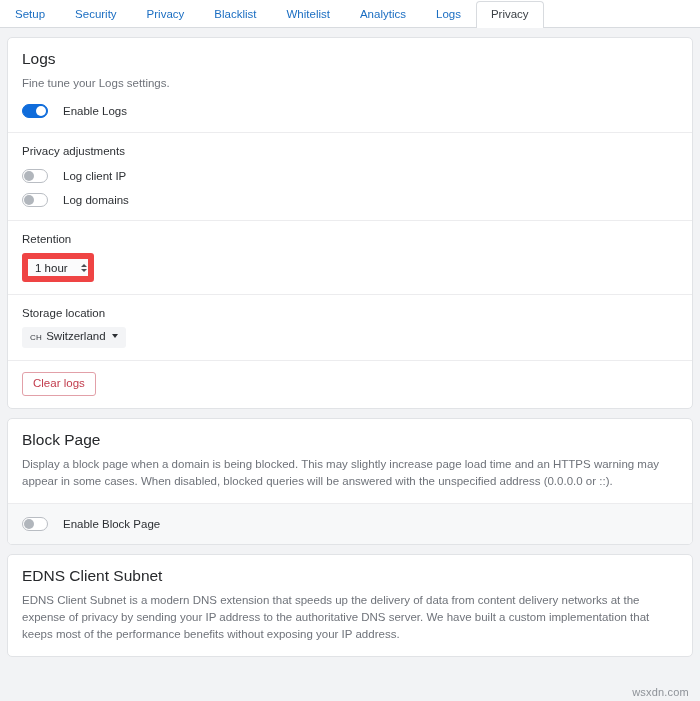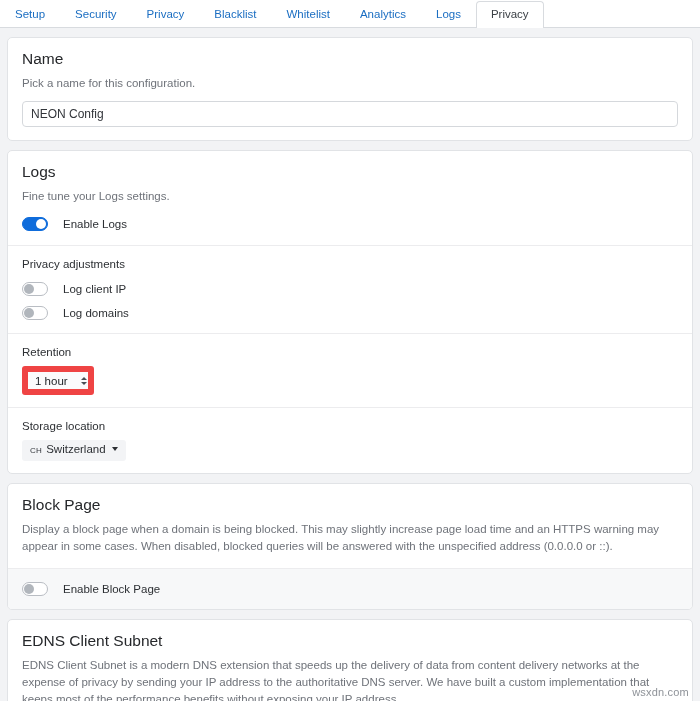--- a/index.html
+++ b/index.html
@@ -270,29 +270,20 @@
   <div class="tab">Privacy</div>
   <div class="tab">Blacklist</div>
   <div class="tab">Whitelist</div>
   <div class="tab">Analytics</div>
   <div class="tab">Logs</div>
   <div class="tab active">Privacy</div>
 </div>
 
 <div class="page">
 
-  <div class="card">
-    <div class="card-body">
-      <h2 class="section-title">Name</h2>
-      <p class="section-desc">Pick a name for this configuration.</p>
-      <div class="input-wrap">
-        <input class="text-input" type="text" value="NEON Config" style="">
-      </div>
-    </div>
-  </div>
 
   <div class="card">
 
     <div class="card-body">
       <h2 class="section-title">Logs</h2>
       <p class="section-desc">Fine tune your Logs settings.</p>
       <div class="toggle-row" style="margin-top:10px;">
         <span class="switch on">
           <span class="knob"></span>
         </span>
@@ -331,20 +322,23 @@
 
     <div class="card-row">
       <div class="field-label">Storage location</div>
       <button class="country-btn">
         <span class="country-code">CH</span>
         <span>Switzerland</span>
         <span class="caret"></span>
       </button>
     </div>
 
+    <div class="card-row">
+      <button class="btn-danger-outline">Clear logs</button>
+    </div>
   </div>
 
   <div class="card">
     <div class="card-body">
       <h2 class="section-title">Block Page</h2>
       <p class="section-desc wide">Display a block page when a domain is being blocked. This may slightly increase page load time and an HTTPS warning may appear in some cases. When disabled, blocked queries will be answered with the unspecified address (0.0.0.0 or ::).</p>
     </div>
     <div class="card-row muted">
       <div class="toggle-row">
         <span class="switch off">

